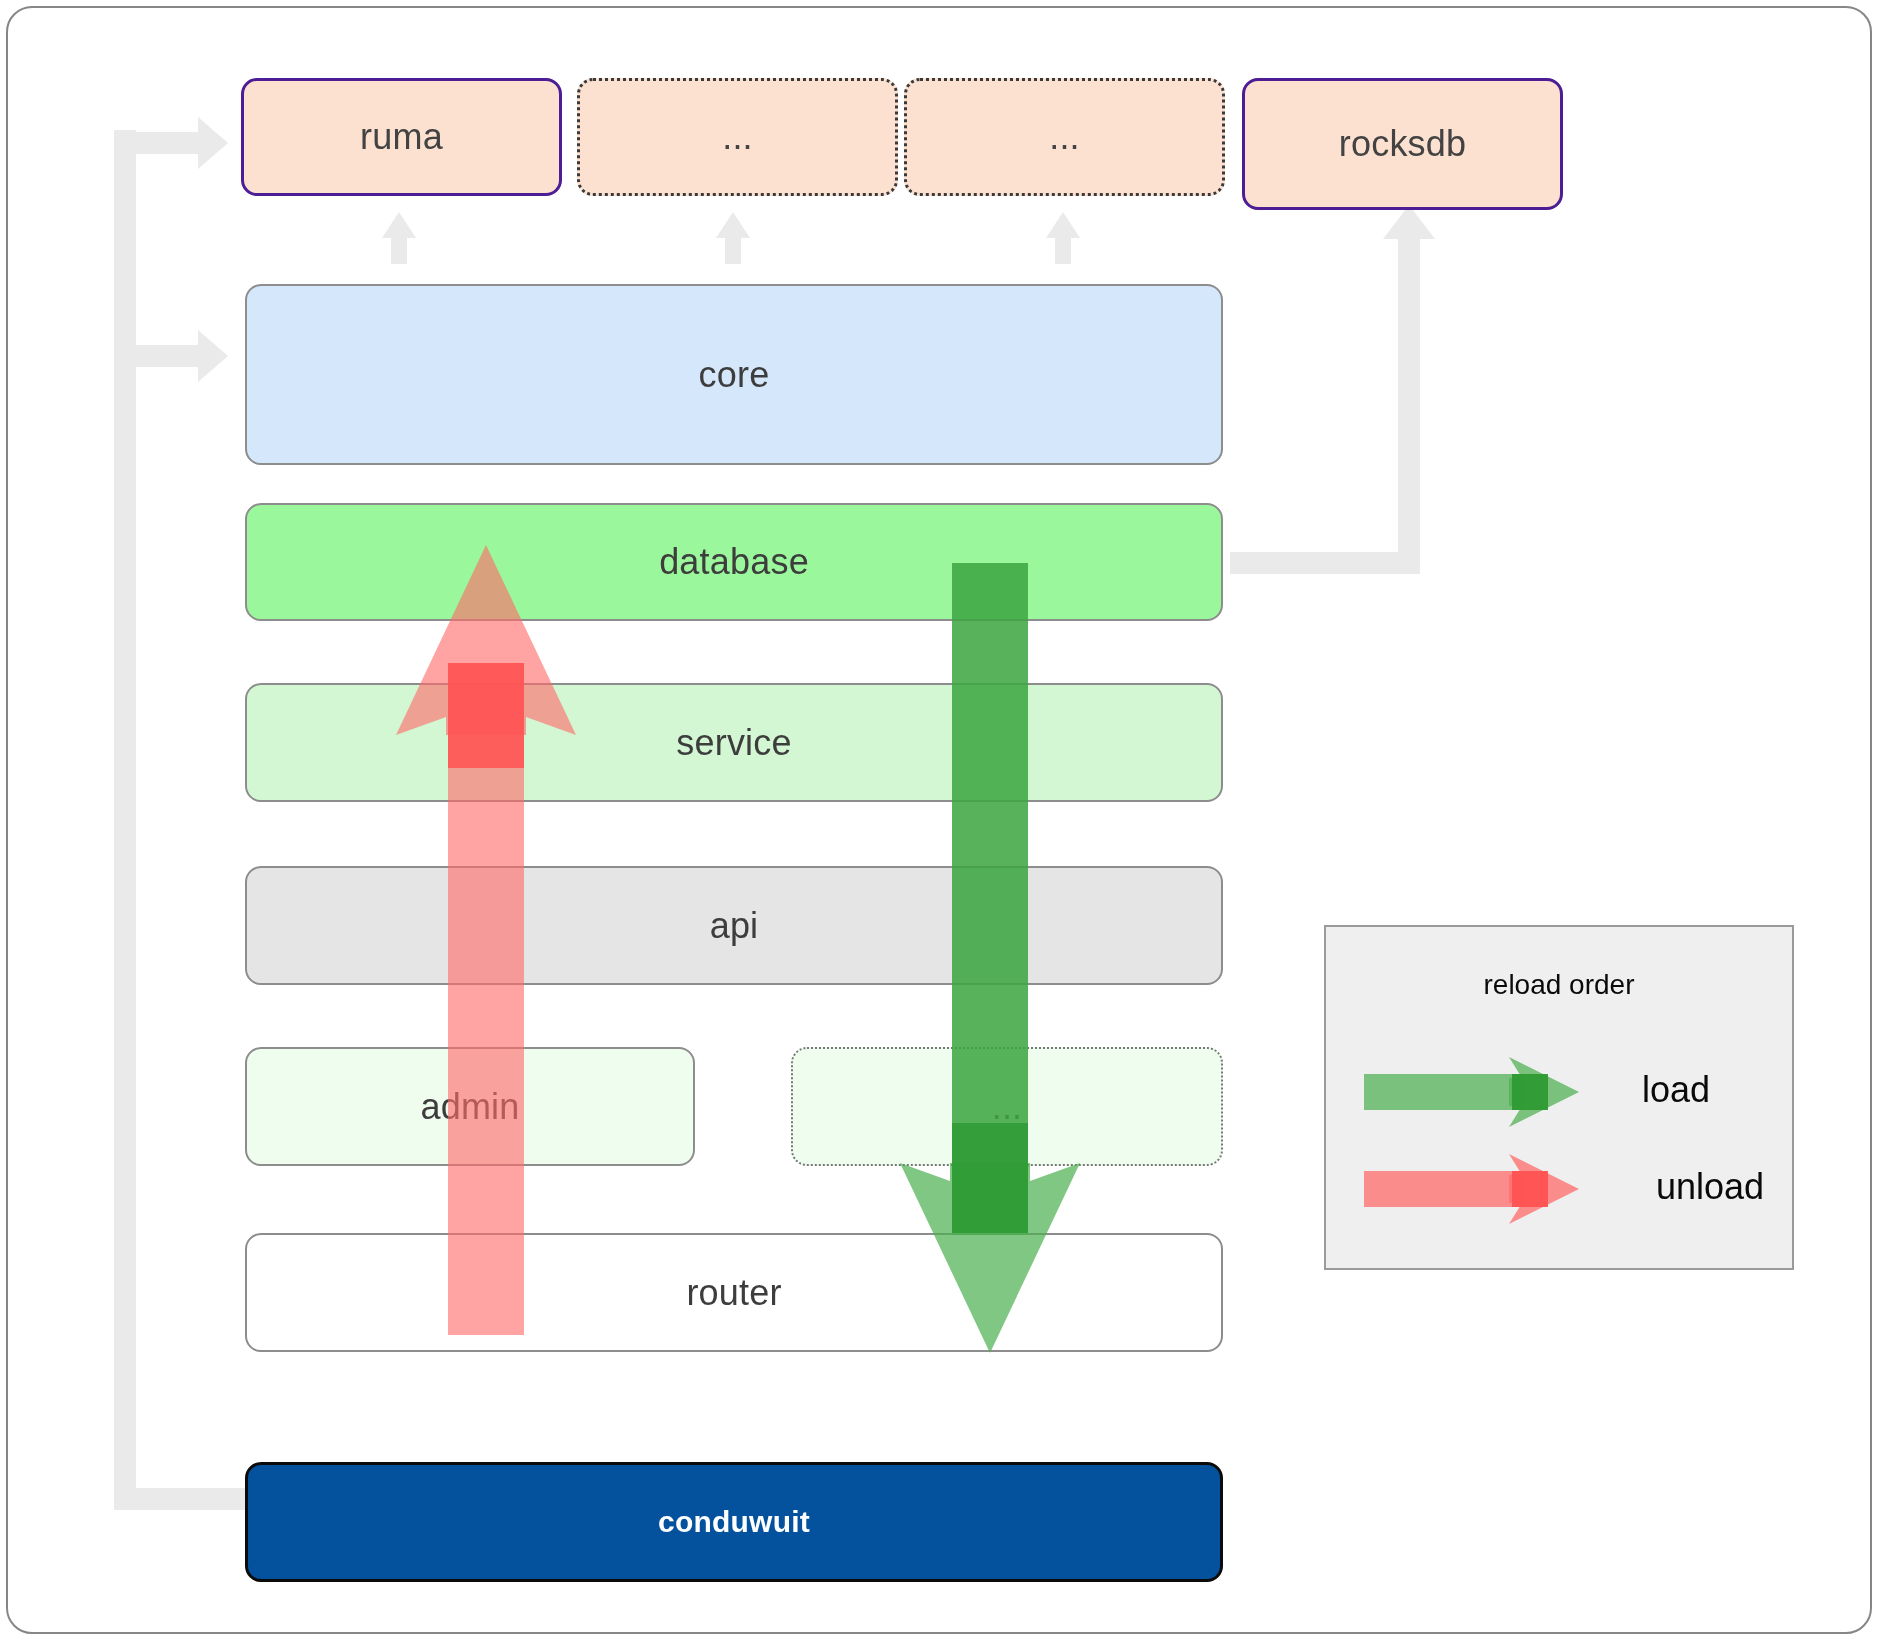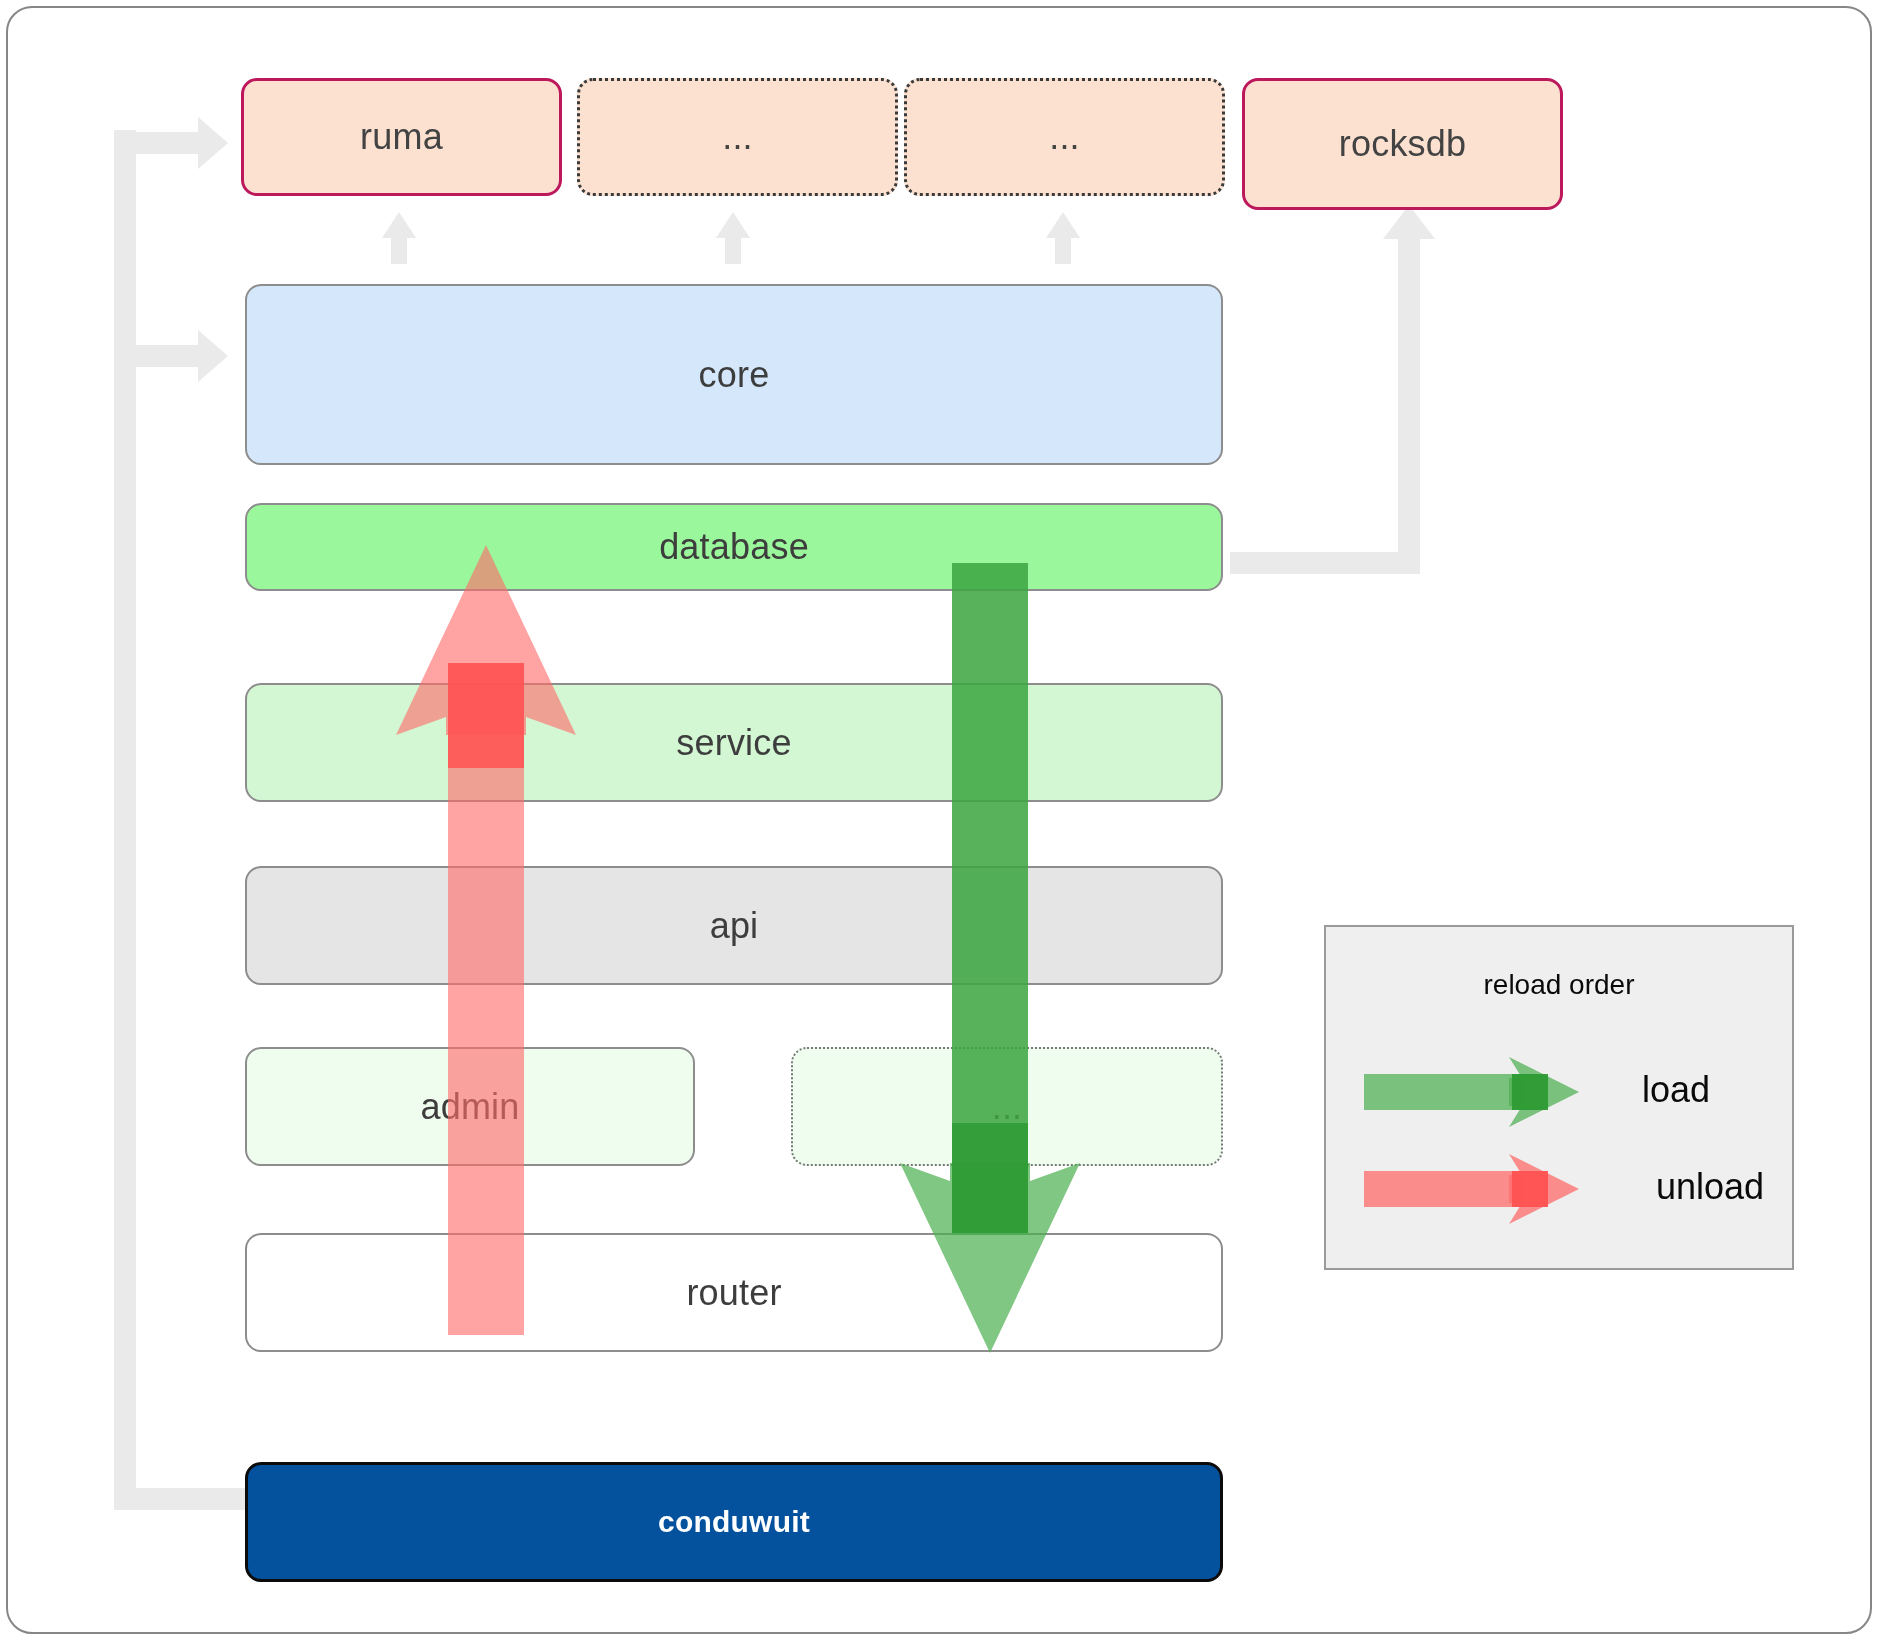--- a/index.html
+++ b/index.html
@@ -38,21 +38,21 @@
     border-radius: 14px;
     font-size: 36px;
     color: #3d3d3d;
     letter-spacing: 0.2px;
     white-space: nowrap;
   }
 
   
   .dep {
     background: #fce1d0;
-    border: 3px solid #be185d;
+    border: 3px solid #4c1d95;
     border-radius: 16px;
   }
   .dep.dotted {
     border: 3px dotted #3a3a3a;
   }
   .dep .lbl { color: #434343; }
 
   
   .core-box {
     background: #d4e7fb;
@@ -179,21 +179,21 @@
     <span class="lbl">...</span>
   </div>
   <div class="node dep" style="left:1242px; top:78px; width:321px; height:132px;">
     <span class="lbl">rocksdb</span>
   </div>
 
   <div class="node core-box" style="left:245px; top:266px; width:978px; height:181px;margin-top:18px;">
     <span class="lbl">core</span>
   </div>
 
-  <div class="node layer l-database" style="left:245px; top:503px; width:978px; height:88px;">
+  <div class="node layer l-database" style="left:245px; top:503px; width:978px; height:118px;">
     <span class="lbl">database</span>
   </div>
   <div class="node layer l-service" style="left:245px; top:683px; width:978px; height:119px;">
     <span class="lbl">service</span>
   </div>
   <div class="node layer l-api" style="left:245px; top:866px; width:978px; height:119px;">
     <span class="lbl">api</span>
   </div>
   <div class="node layer l-admin" style="left:245px; top:1047px; width:450px; height:119px;">
     <span class="lbl">admin</span>

